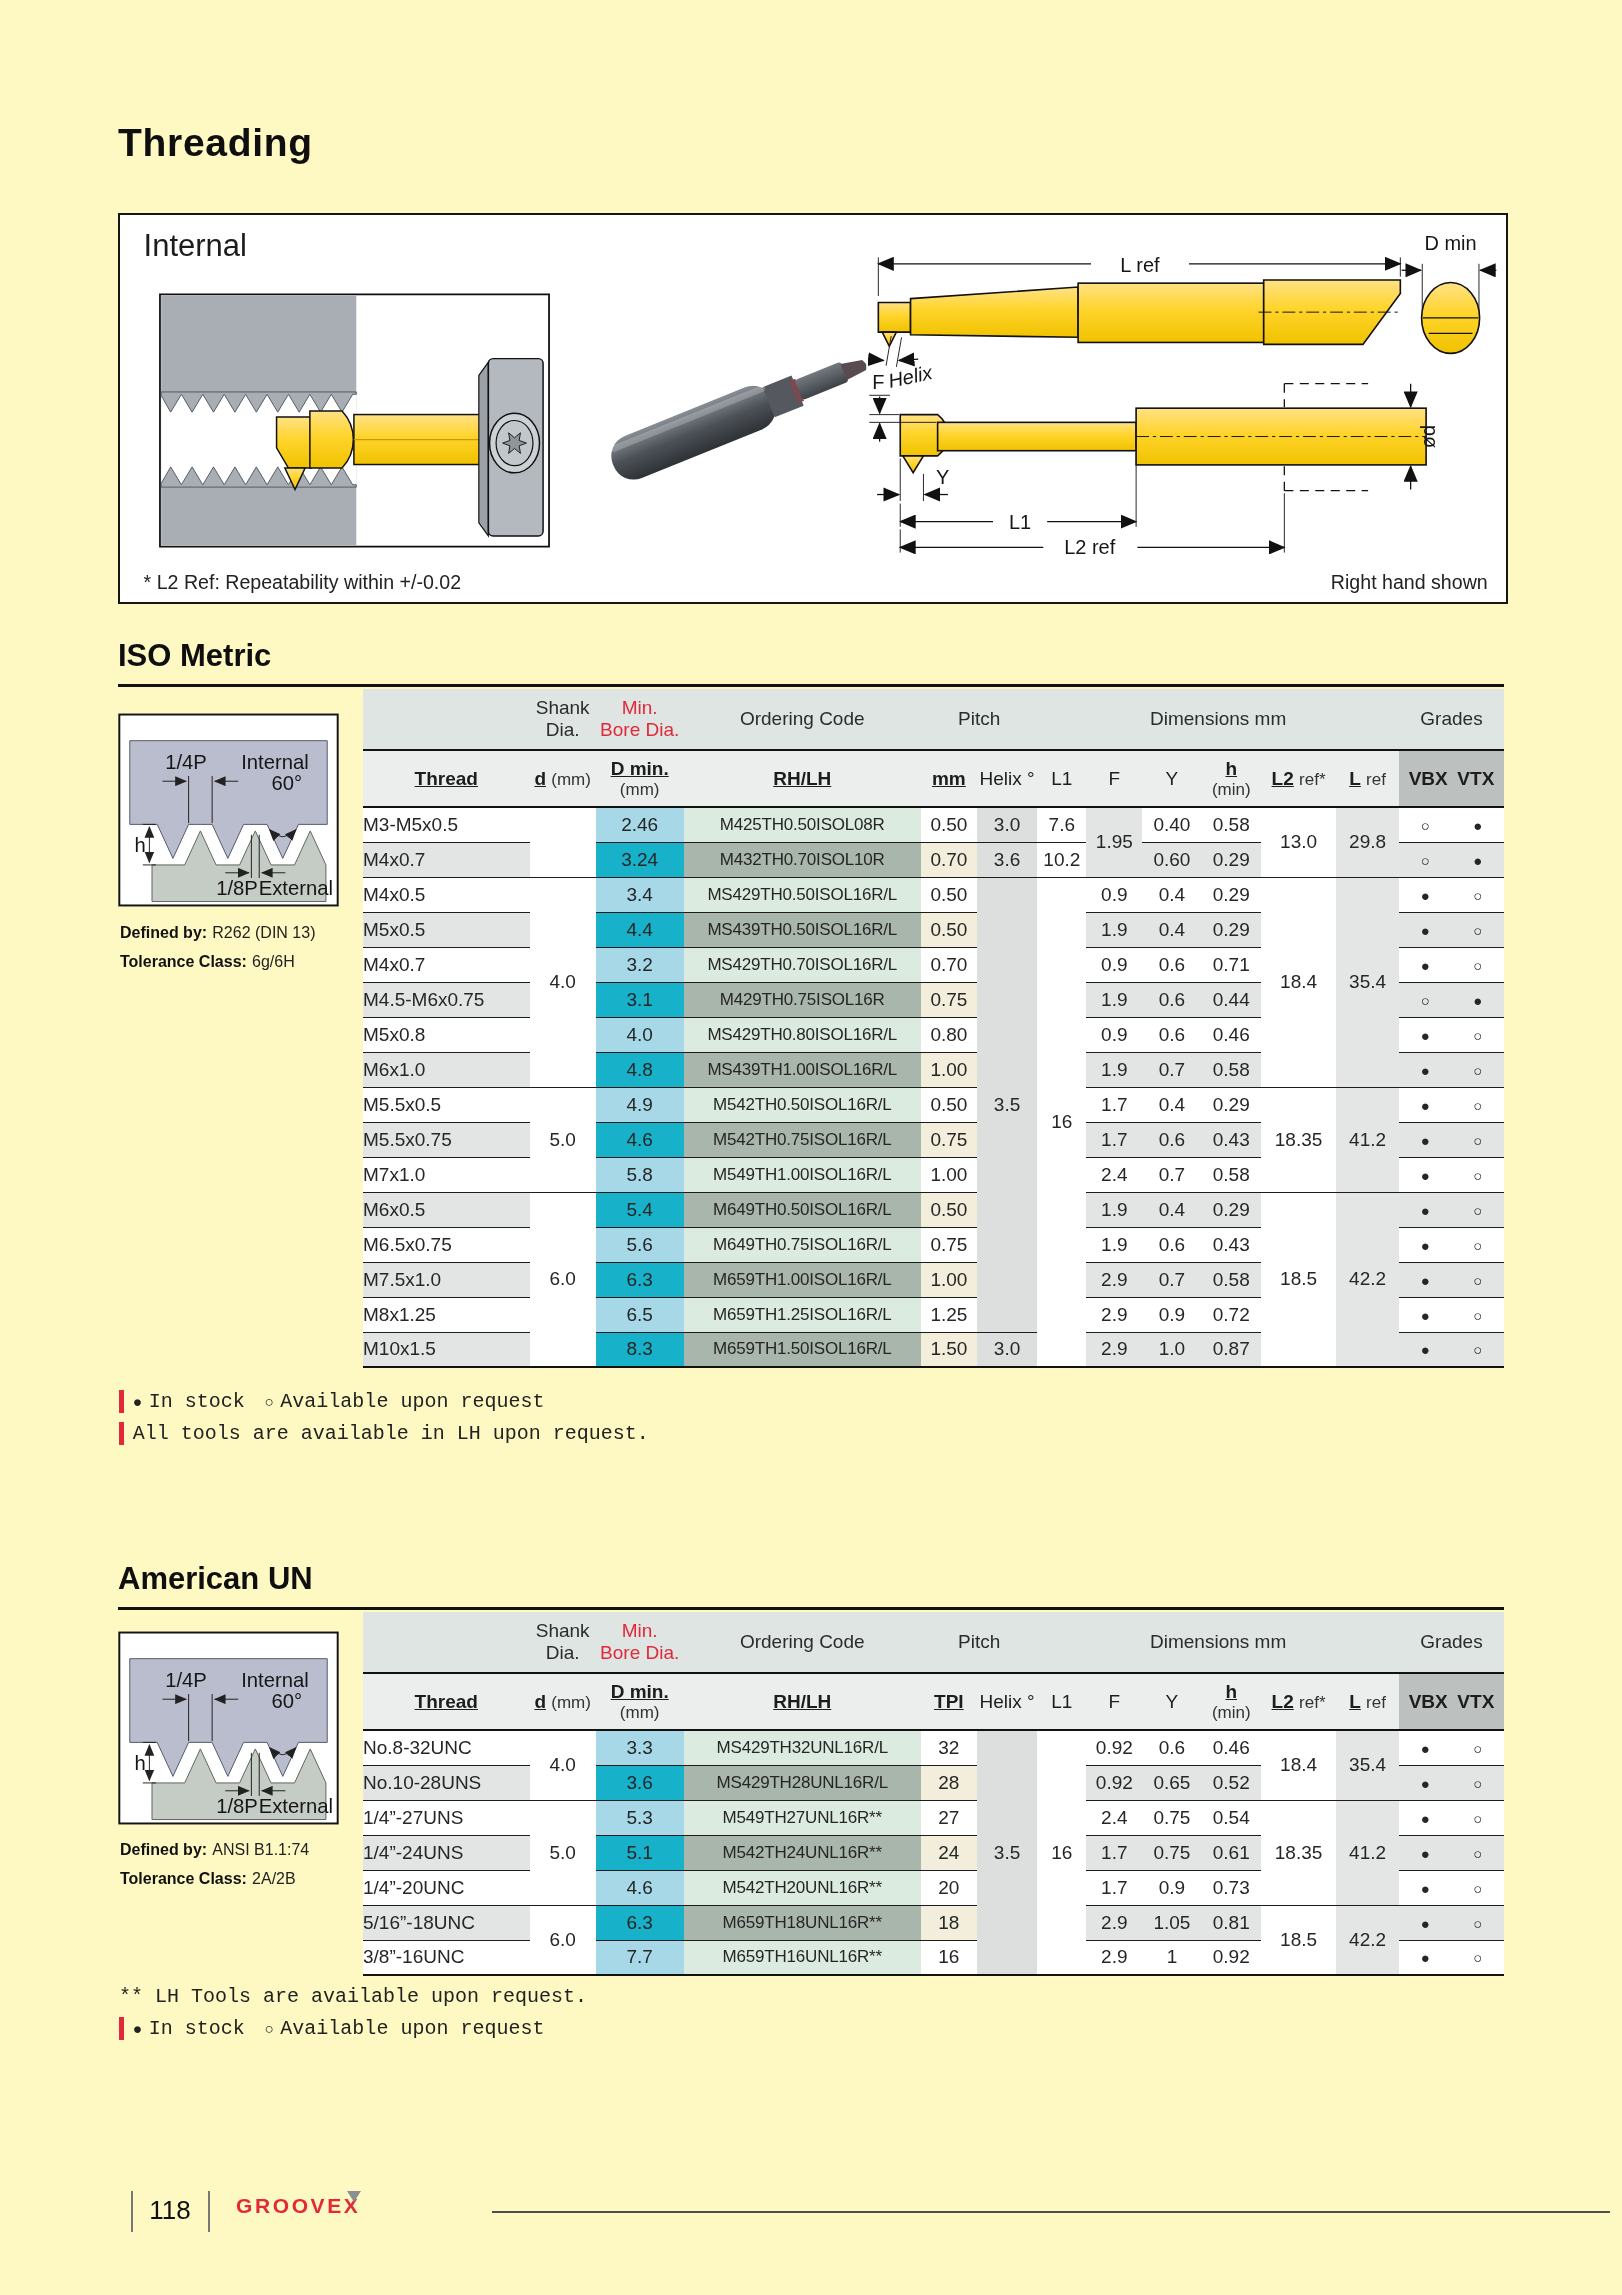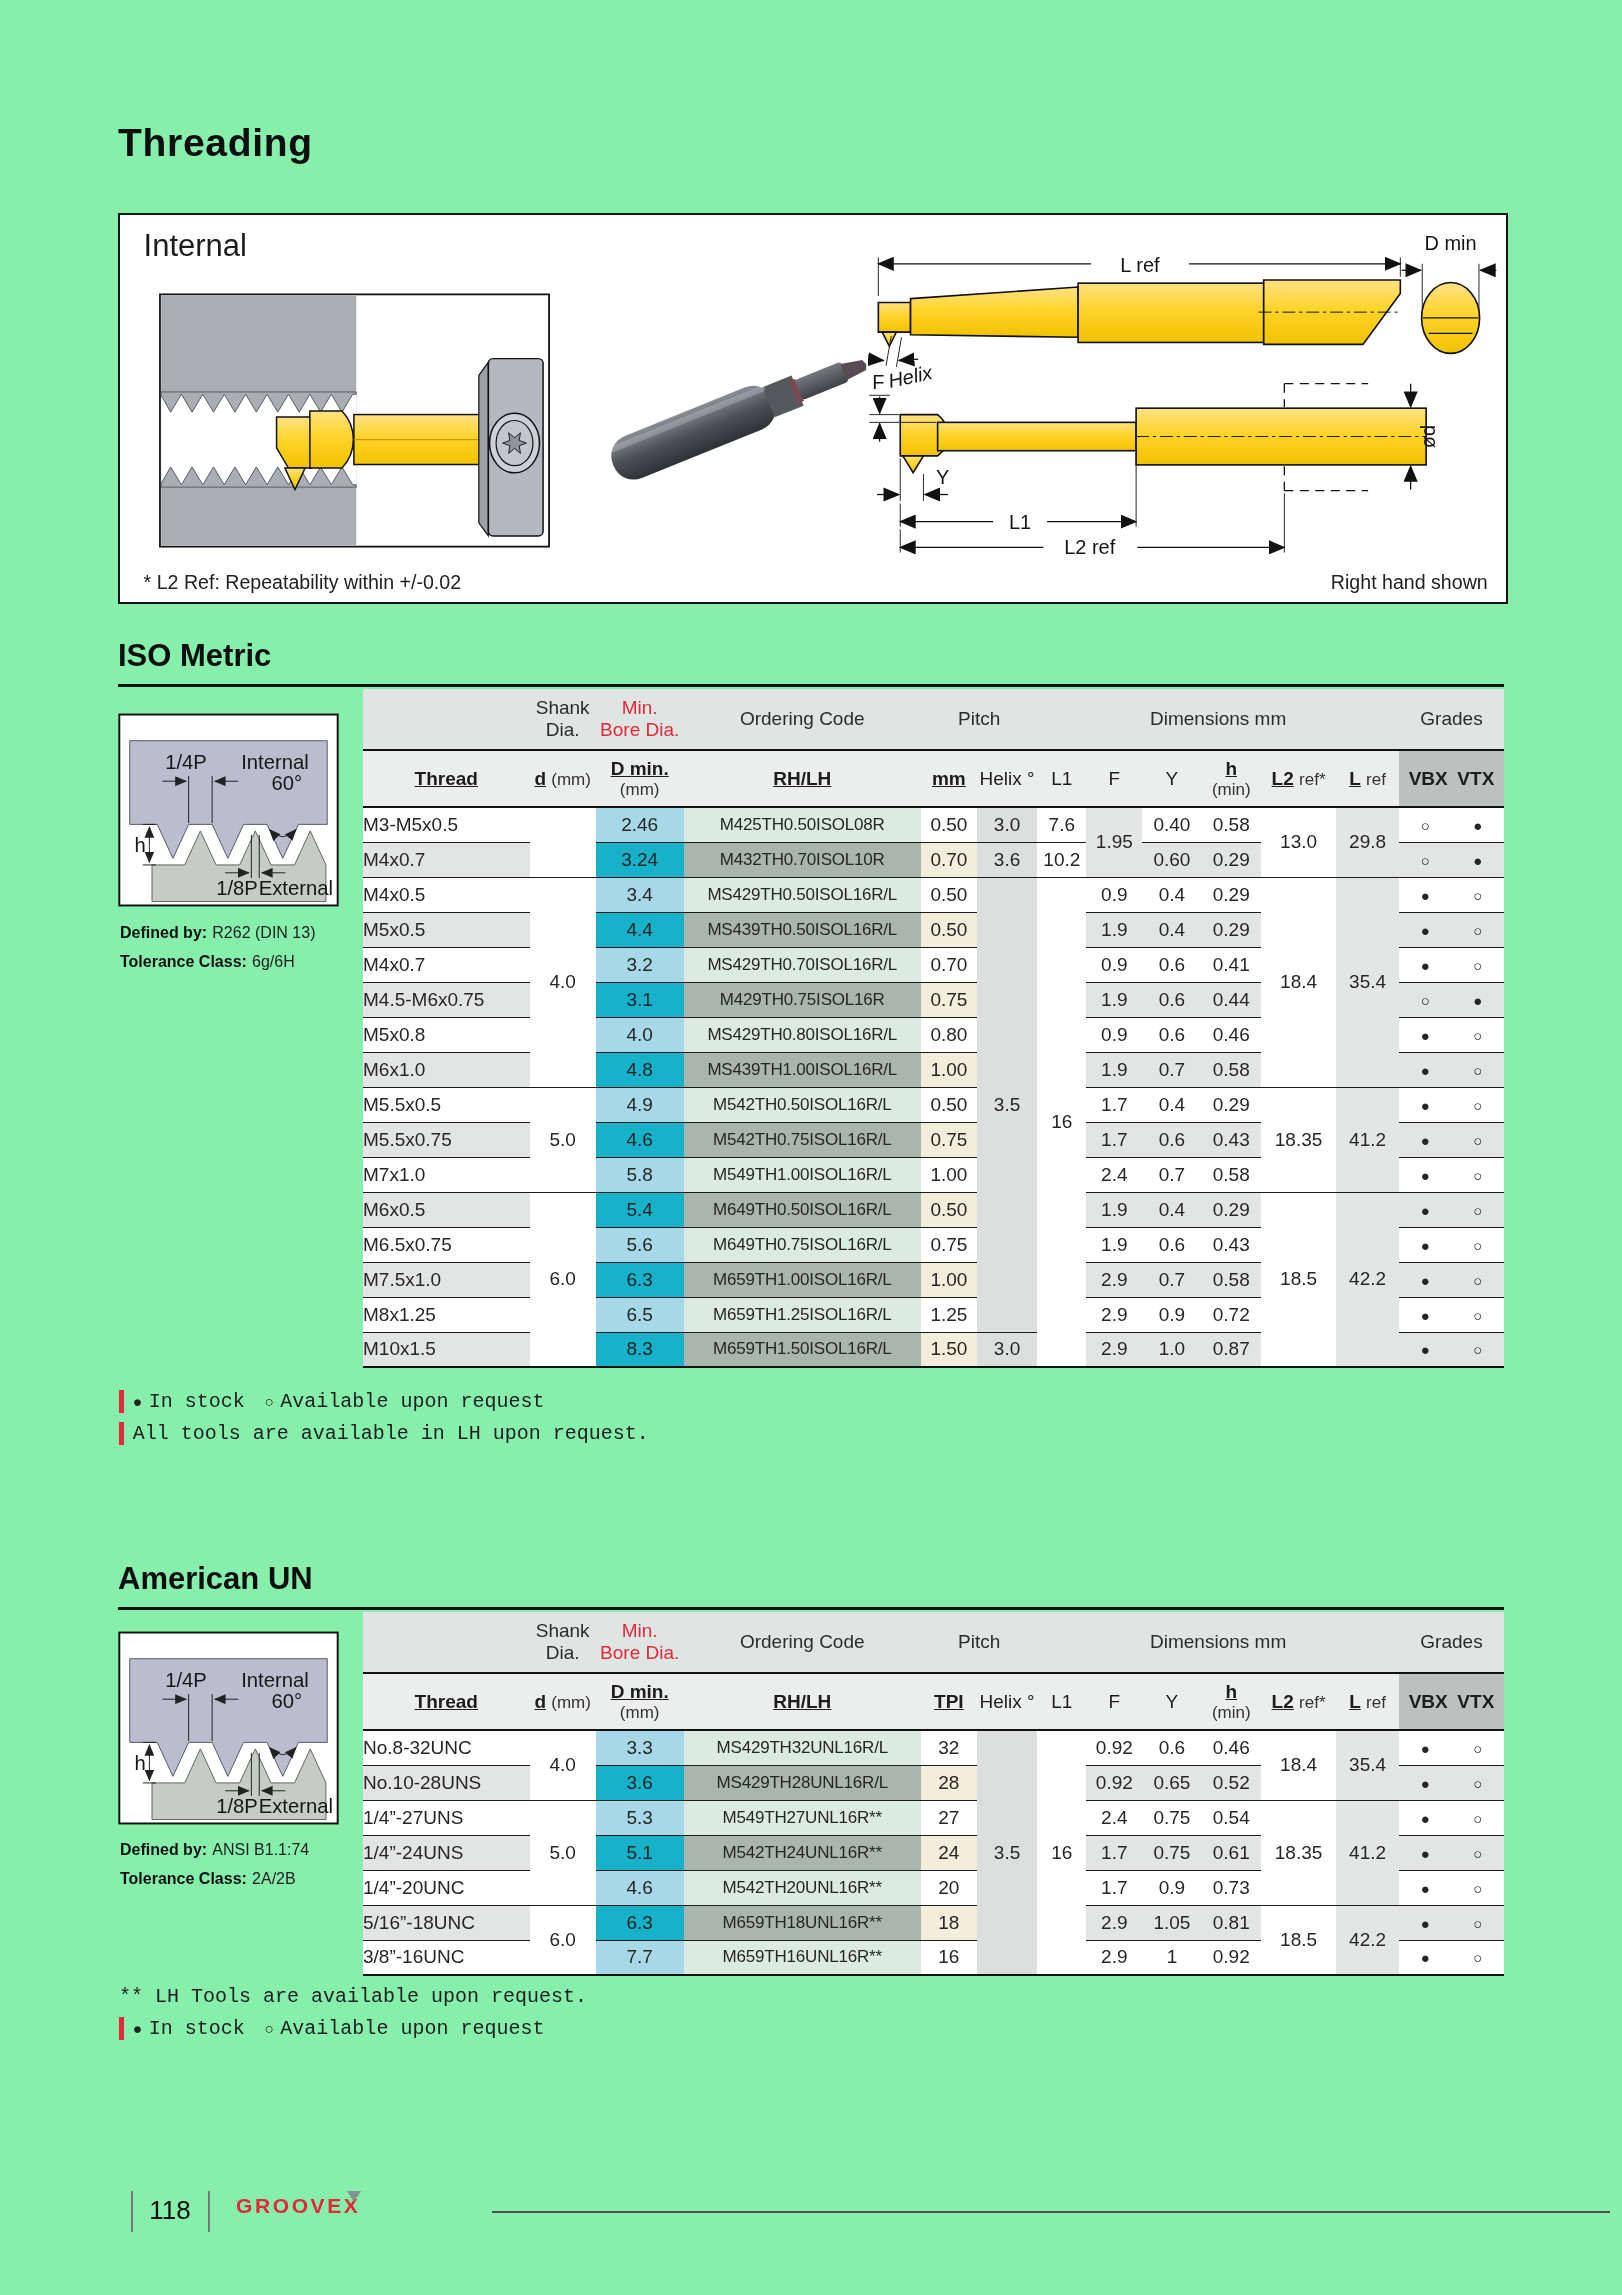--- a/index.html
+++ b/index.html
@@ -1,16 +1,16 @@
 <!DOCTYPE html>
 <html style="font-size:10.5px"><head>
 <meta charset="utf-8">
 <style>
   html,body{margin:0;padding:0;background:#fff;}
-  .page{position:relative;width:1623px;height:2295px;background:#86efac;overflow:hidden;
+  .page{position:relative;width:1623px;height:2295px;background:#fef9c3;overflow:hidden;
         font-family:"Liberation Sans",sans-serif;color:#1a1a1a;}
   
   .h1{position:absolute;left:118px;top:121px;font-size:39px;font-weight:800;letter-spacing:0.7px;color:#0f0f0f;}
   .h2sec{position:absolute;left:118px;font-size:31px;font-weight:800;color:#0f0f0f;}
   .rule{position:absolute;left:118px;width:1386px;height:3.3px;background:#121212;}
   
   .panel{position:absolute;left:118px;top:213px;width:1386px;height:387px;border:2px solid #161616;background:#fff;}
   .panel-title{position:absolute;left:23.6px;top:13px;font-size:31px;font-weight:400;color:#1c1c1c;}
   .panel-note-l{position:absolute;left:23.6px;bottom:7.9px;font-size:19.6px;color:#222;}
   .panel-note-r{position:absolute;right:18.3px;bottom:7.9px;font-size:19.6px;color:#222;}
@@ -368,21 +368,21 @@
           <td class="c-vbx shade"><span class="dot">●</span></td>
           <td class="c-vtx shade"><span class="dot">○</span></td>
         </tr>
         <tr>
           <td class="c-thread">M4x0.7</td>
           <td class="c-dmin dmin-a">3.2</td>
           <td class="c-code code-a">MS429TH0.70ISOL16R/L</td>
           <td class="c-pitch">0.70</td>
           <td class="c-f">0.9</td>
           <td class="c-y">0.6</td>
-          <td class="c-h">0.41</td>
+          <td class="c-h">0.71</td>
           <td class="c-vbx"><span class="dot">●</span></td>
           <td class="c-vtx"><span class="dot">○</span></td>
         </tr>
         <tr>
           <td class="c-thread shade">M4.5-M6x0.75</td>
           <td class="c-dmin dmin-b">3.1</td>
           <td class="c-code code-b">M429TH0.75ISOL16R</td>
           <td class="c-pitch cream">0.75</td>
           <td class="c-f shade">1.9</td>
           <td class="c-y shade">0.6</td>

